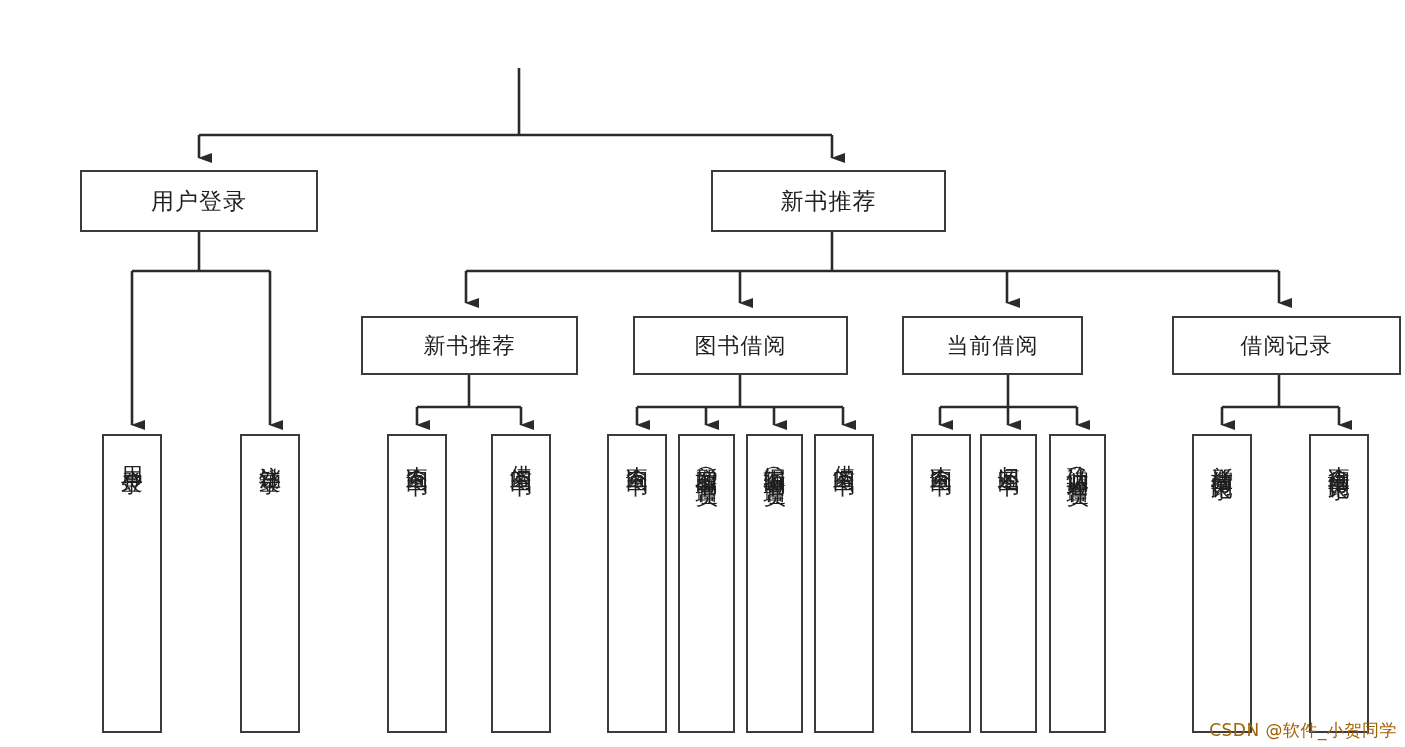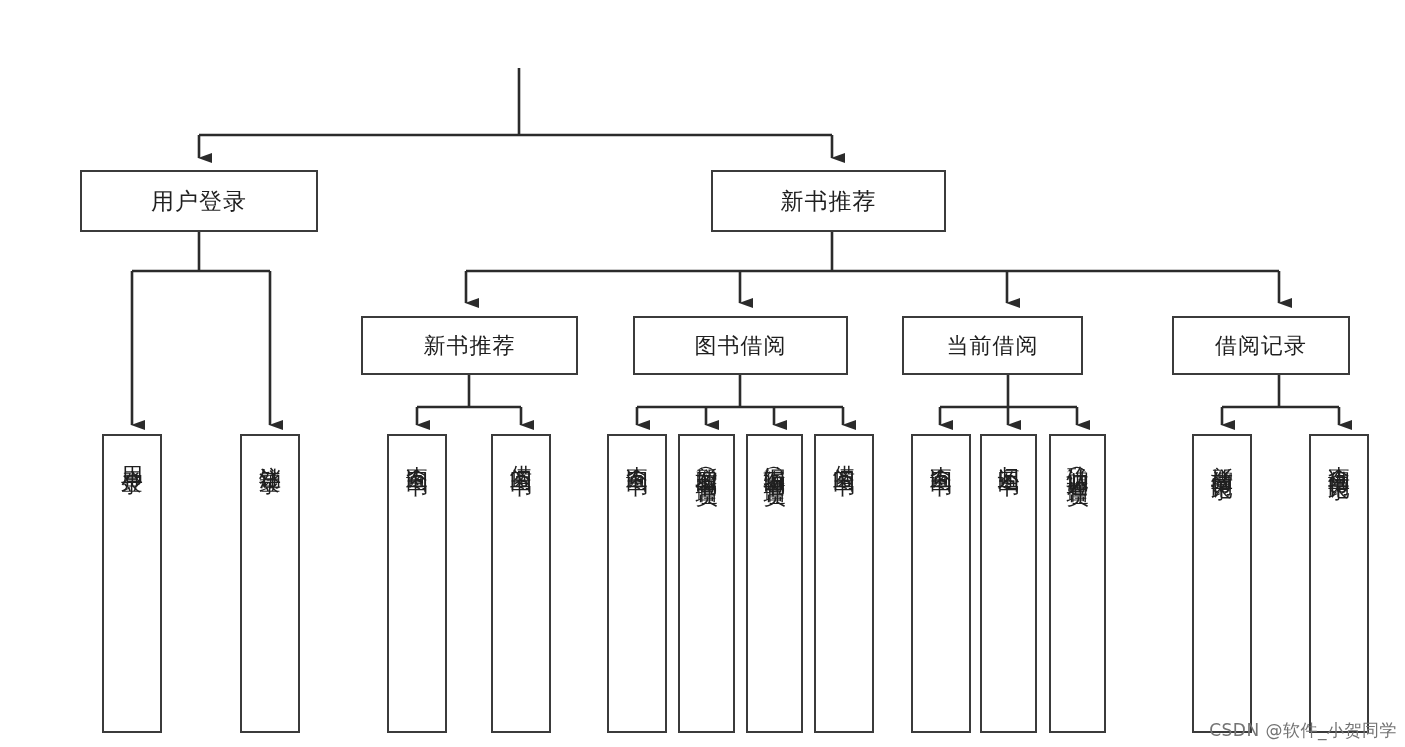--- a/index.html
+++ b/index.html
@@ -62,21 +62,21 @@
     -webkit-writing-mode: vertical-rl;
     letter-spacing: 3px;
     white-space: nowrap;
     display: block;
   }
   #watermark {
     position: absolute;
     right: 8px;
     bottom: 5px;
     font-size: 17px;
-    color: #737373;
+    color: #a16207;
     letter-spacing: 0.5px;
     z-index: 5;
     white-space: nowrap;
   }
 </style>
 </head>
 <body>
 
 <div id="diagram-root">
 
@@ -144,21 +144,21 @@
   </div>
 
   <div class="node node-l2" style="left:633px; top:316px; width:215px; height:59px;">
     <span>图书借阅</span>
   </div>
 
   <div class="node node-l2" style="left:902px; top:316px; width:181px; height:59px;">
     <span>当前借阅</span>
   </div>
 
-  <div class="node node-l2" style="left:1172px; top:316px; width:178px; height:59px;">
+  <div class="node node-l2" style="left:1172px; top:316px; width:229px; height:59px;">
     <span>借阅记录</span>
   </div>
 
   <div class="node node-leaf" style="left:102px; top:434px; width:60px; height:299px;">
     <span class="vtext">用户登录</span>
   </div>
   <div class="node node-leaf" style="left:240px; top:434px; width:60px; height:299px;">
     <span class="vtext">注销登录</span>
   </div>
 

